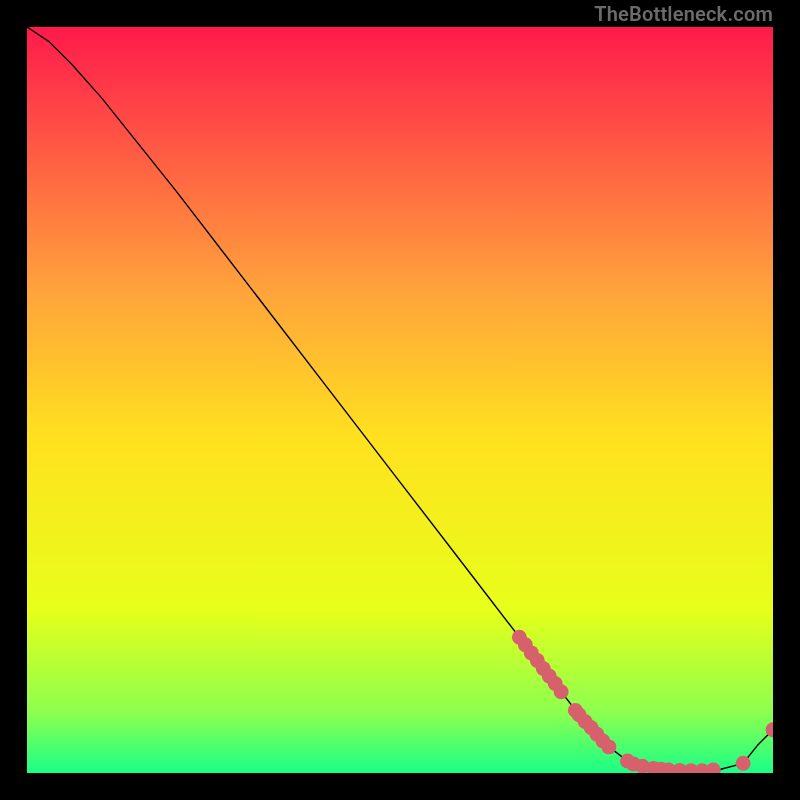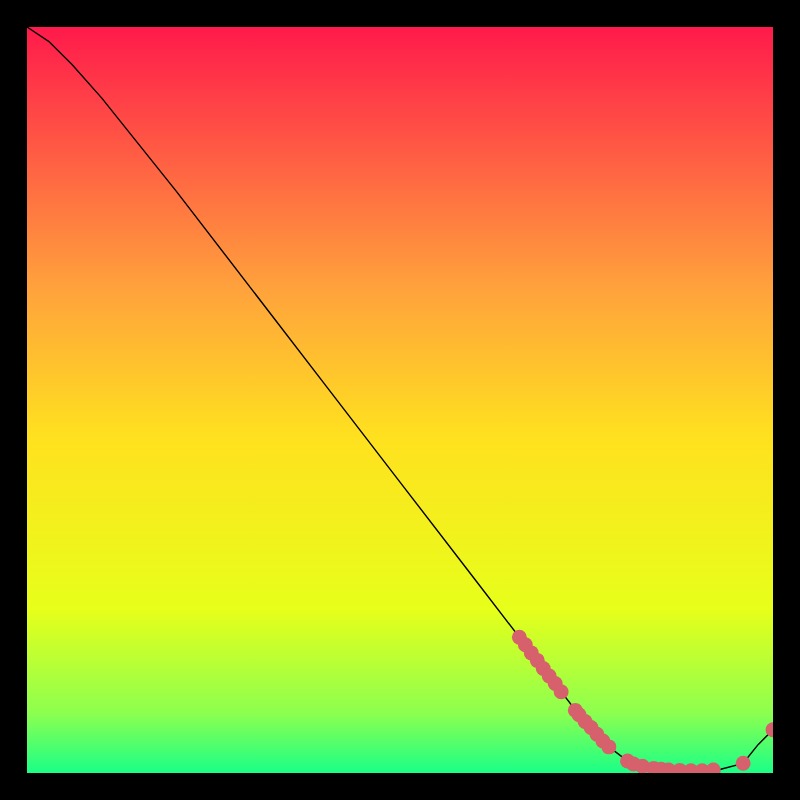--- a/index.html
+++ b/index.html
@@ -35,20 +35,21 @@
     font: 600 20px/1 -apple-system, Segoe UI, Roboto, Helvetica, Arial, sans-serif;
     color: #6b6b6b;
     letter-spacing: 0.2px;
     user-select: none;
   }
 </style>
 </head>
 <body>
 
 <div class="stage">
+  <div class="watermark">TheBottleneck.com</div>
 
   <div class="plot">
     <svg viewBox="0 0 100 100" preserveAspectRatio="none">
       <defs>
         <linearGradient id="bg-grad" x1="0" y1="0" x2="0" y2="1">
           <stop id="g0" offset="0%" stop-color="#ff1a4b"></stop>
           <stop id="g1" offset="35%" stop-color="#ffa23c"></stop>
           <stop id="g2" offset="55%" stop-color="#ffe11f"></stop>
           <stop id="g3" offset="78%" stop-color="#e7ff1a"></stop>
           <stop id="g4" offset="92%" stop-color="#8cff4f"></stop>

